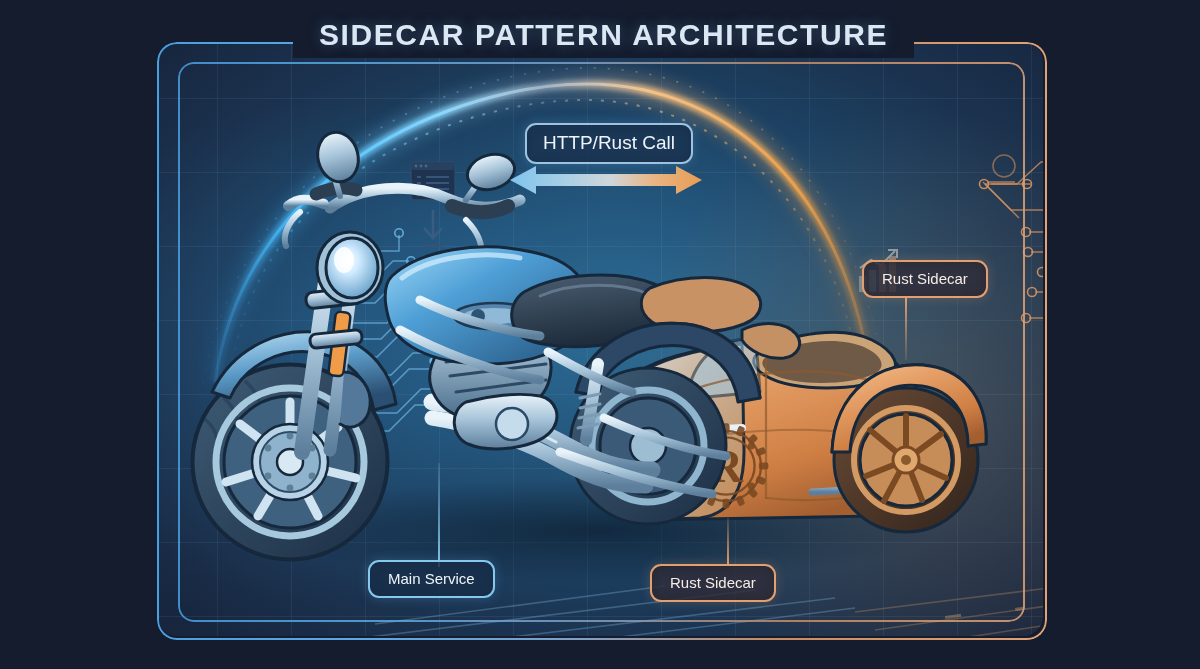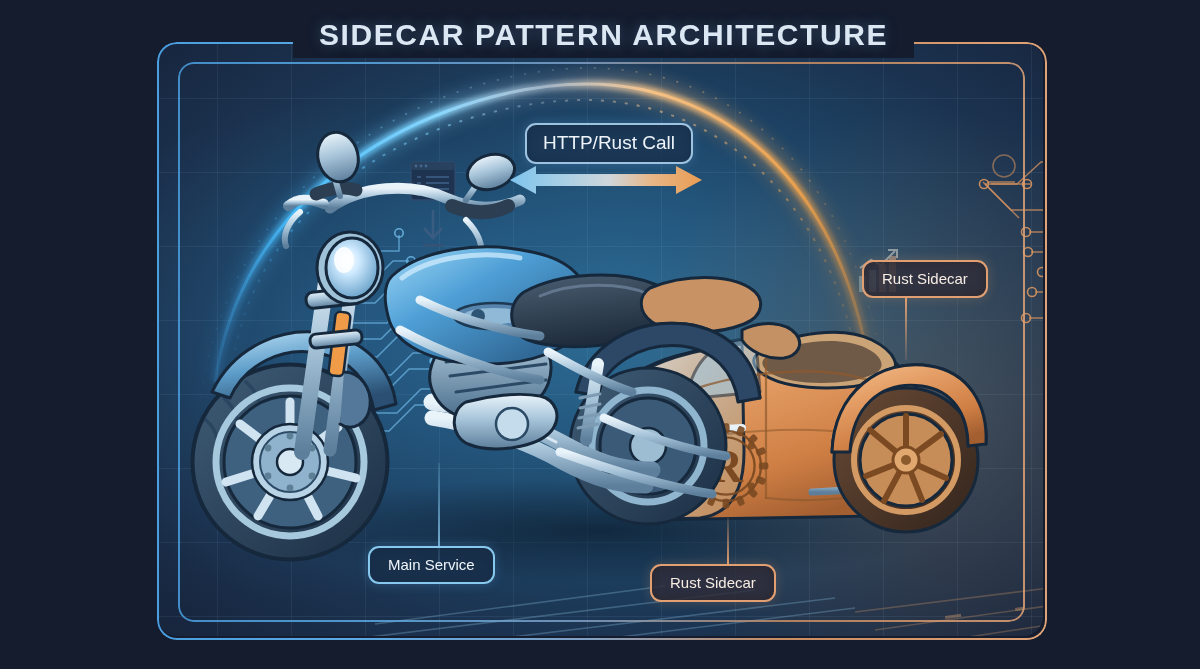--- a/index.html
+++ b/index.html
@@ -126,21 +126,21 @@
     color: #eef4fa;
     background: rgba(24,46,73,0.82);
     box-shadow: 0 0 12px rgba(100,170,225,0.28), inset 0 0 10px rgba(20,40,66,0.5);
   }
   .badge.warm {
     border-color: #e2a072;
     color: #f6ece3;
     background: rgba(47,44,56,0.80);
     box-shadow: 0 0 12px rgba(220,150,90,0.25), inset 0 0 10px rgba(40,30,26,0.45);
   }
-  .badge-main-service { left: 368px; top: 546px; align-items: center; }
+  .badge-main-service { left: 368px; top: 560px; align-items: center; }
   .badge-rust-bottom  { left: 650px; top: 564px; }
   .badge-rust-right   { left: 862px; top: 260px; }
   .badge-http         { left: 525px; top: 123px; padding: 7px 16px 8px 16px; font-size: 19px;
                         border-image: linear-gradient(90deg,#86c8ee 0%, #9fc0dd 45%, #e2a072 100%) 1;
                         border: 2px solid #9dc3e0;
                         background: rgba(26,50,78,0.78); }
 
   
   .conn {
     position: absolute;

